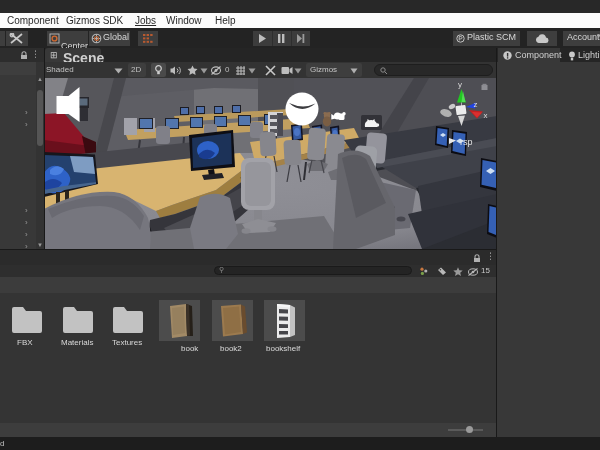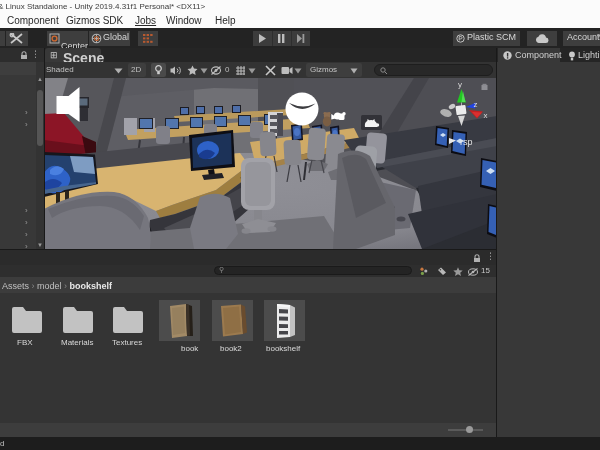--- a/index.html
+++ b/index.html
@@ -5,24 +5,20 @@
 * { margin:0; padding:0; box-sizing:border-box; }
 html,body { width:600px; height:450px; overflow:hidden; background:#282828;
   font-family:"Liberation Sans", sans-serif; }
 #app { position:relative; width:600px; height:450px; }
 .abs { position:absolute; }
 </style>
 </head>
 <body>
 <div id="app">
 
-<div class="abs" style="left:0;top:0;width:600px;height:13px;background:#fbfbfb;
-  color:#3a3a3a;font-size:8px;line-height:13px;">
-  <span style="position:absolute;left:-2px;top:0;">&amp; Linux Standalone - Unity 2019.4.31f1 Personal* &lt;DX11&gt;</span>
-</div>
 
 <div class="abs" style="left:0;top:13px;width:600px;height:15px;background:#fbfbfb;
   color:#2a2a2a;font-size:10px;line-height:15px;">
   <span style="position:absolute;left:7px;">Component</span>
   <span style="position:absolute;left:66px;">Gizmos SDK</span>
   <span style="position:absolute;left:135px;text-decoration:underline;">Jobs</span>
   <span style="position:absolute;left:166px;">Window</span>
   <span style="position:absolute;left:215px;">Help</span>
 </div>
 
@@ -513,21 +509,20 @@
     <path d="M5,0.3 L6.3,3.2 L9.7,3.5 L7.2,5.7 L8,9 L5,7.2 L2,9 L2.8,5.7 L0.3,3.5 L3.7,3.2 Z" fill="#9a9a9a"></path>
   </svg>
   <svg class="abs" style="left:468px;top:18px" width="12" height="8" viewBox="0 0 12 8">
     <ellipse cx="5" cy="4" rx="4.5" ry="3.2" fill="none" stroke="#b8b8b8" stroke-width="1"></ellipse>
     <circle cx="5" cy="4" r="1.3" fill="#b8b8b8"></circle>
     <line x1="0.5" y1="7.5" x2="9.5" y2="0.5" stroke="#b8b8b8" stroke-width="1.1"></line>
   </svg>
   <span class="abs" style="left:481px;top:16px;color:#c8c8c8;font-size:8px;">15</span>
 
   <div class="abs" style="left:0;top:27px;width:497px;height:16px;background:#3c3c3c;"></div>
-  <span class="abs" style="left:2px;top:31px;color:#c0c0c0;font-size:9px;">Assets <span style="color:#888">›</span> model <span style="color:#888">›</span> <b style="color:#e8e8e8">bookshelf</b></span>
 
   <svg class="abs" style="left:10px;top:55px" width="34" height="28" viewBox="0 0 34 28">
     <path d="M2,4 a2,2 0 0 1 2,-2 h9 l3,4 h14 a2,2 0 0 1 2,2 v18 a2,2 0 0 1 -2,2 h-26 a2,2 0 0 1 -2,-2 Z" fill="#c2c2c2"></path>
   </svg>
   <svg class="abs" style="left:61px;top:55px" width="34" height="28" viewBox="0 0 34 28">
     <path d="M2,4 a2,2 0 0 1 2,-2 h9 l3,4 h14 a2,2 0 0 1 2,2 v18 a2,2 0 0 1 -2,2 h-26 a2,2 0 0 1 -2,-2 Z" fill="#c2c2c2"></path>
   </svg>
   <svg class="abs" style="left:111px;top:55px" width="34" height="28" viewBox="0 0 34 28">
     <path d="M2,4 a2,2 0 0 1 2,-2 h9 l3,4 h14 a2,2 0 0 1 2,2 v18 a2,2 0 0 1 -2,2 h-26 a2,2 0 0 1 -2,-2 Z" fill="#c2c2c2"></path>
   </svg>

